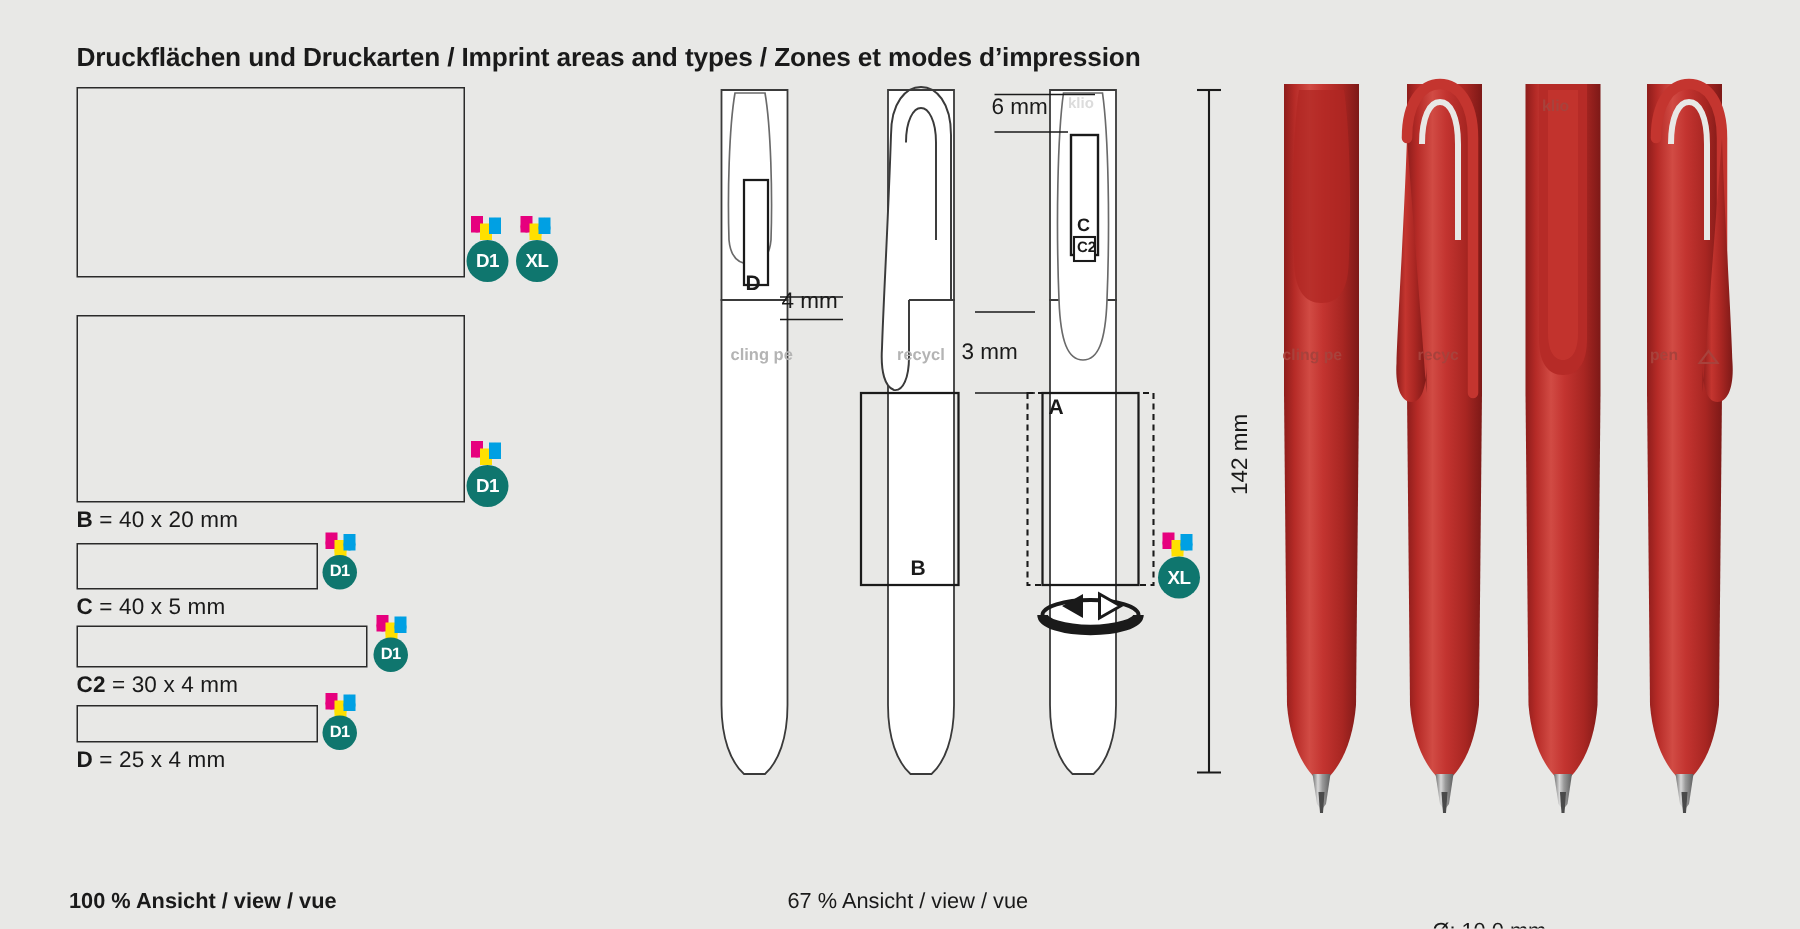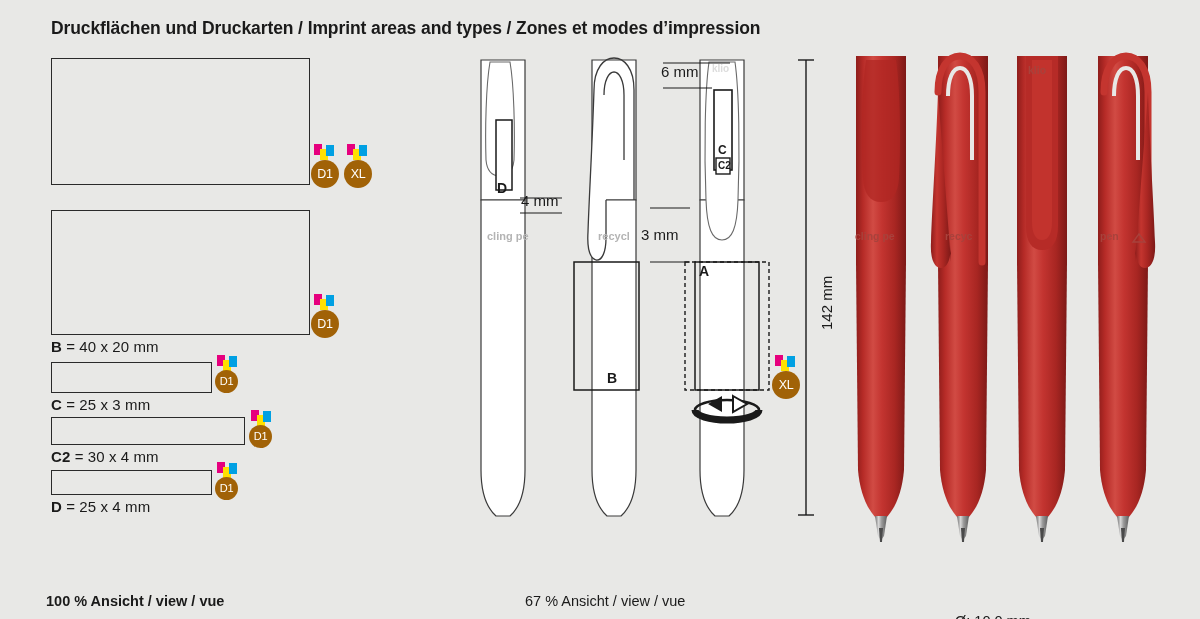--- a/index.html
+++ b/index.html
@@ -10,21 +10,21 @@
     font-family:"Liberation Sans","DejaVu Sans",sans-serif;
     color:#1a1a1a;
     overflow:hidden;
     position:relative;
   }
   .sheet{position:absolute;inset:0;}
   .abs{position:absolute;}
 
   
   .title{
-    left:51px;top:18px;
+    left:51px;top:28px;
     font-size:17.5px;font-weight:bold;
     letter-spacing:-0.1px;
     white-space:nowrap;
   }
 
   
   .area-box{
     border:1.6px solid #2a2a2a;
     background:#e8e8e6;
     box-sizing:border-box;
@@ -37,23 +37,23 @@
   .area-label b{font-weight:bold;}
 
   
   .badge{
     position:absolute;
     width:34px;height:44px;
   }
   .badge .disc{
     position:absolute;left:0;bottom:0;
     width:28px;height:28px;border-radius:50%;
-    background:#a16207;
+    background:#0f766e;
     display:flex;align-items:center;justify-content:center;
-    color:#fff;font-size:12.5px;font-weight:normal;
+    color:#fff;font-size:12.5px;font-weight:bold;
     letter-spacing:-0.3px;
     line-height:1;
     text-align:center;
   }
   .badge.small{width:28px;height:38px;}
   .badge.small .disc{width:23px;height:23px;font-size:11px;}
   .drops{position:absolute;left:3px;top:0;width:26px;height:18px;}
   .drop{position:absolute;width:8px;height:11px;}
   .drop::before{
     content:"";position:absolute;left:0;top:3px;
@@ -95,21 +95,21 @@
 
   <div class="abs area-box" style="left:51px;top:58px;width:259px;height:127px;"></div>
 
   <div class="abs area-box" style="left:51px;top:210px;width:259px;height:125px;"></div>
   <div class="abs area-label" style="left:51px;top:338px;">
     <b>B</b><span> = 40 x 20 mm</span>
   </div>
 
   <div class="abs area-box" style="left:51px;top:362px;width:161px;height:31px;"></div>
   <div class="abs area-label" style="left:51px;top:396px;">
-    <b>C</b><span> = 25 x 3 mm</span>
+    <b>C</b><span> = 40 x 5 mm</span>
   </div>
 
   <div class="abs area-box" style="left:51px;top:417px;width:194px;height:28px;"></div>
   <div class="abs area-label" style="left:51px;top:448px;">
     <b>C2</b><span> = 30 x 4 mm</span>
   </div>
 
   <div class="abs area-box" style="left:51px;top:470px;width:161px;height:25px;"></div>
   <div class="abs area-label" style="left:51px;top:498px;">
     <b>D</b><span> = 25 x 4 mm</span>

